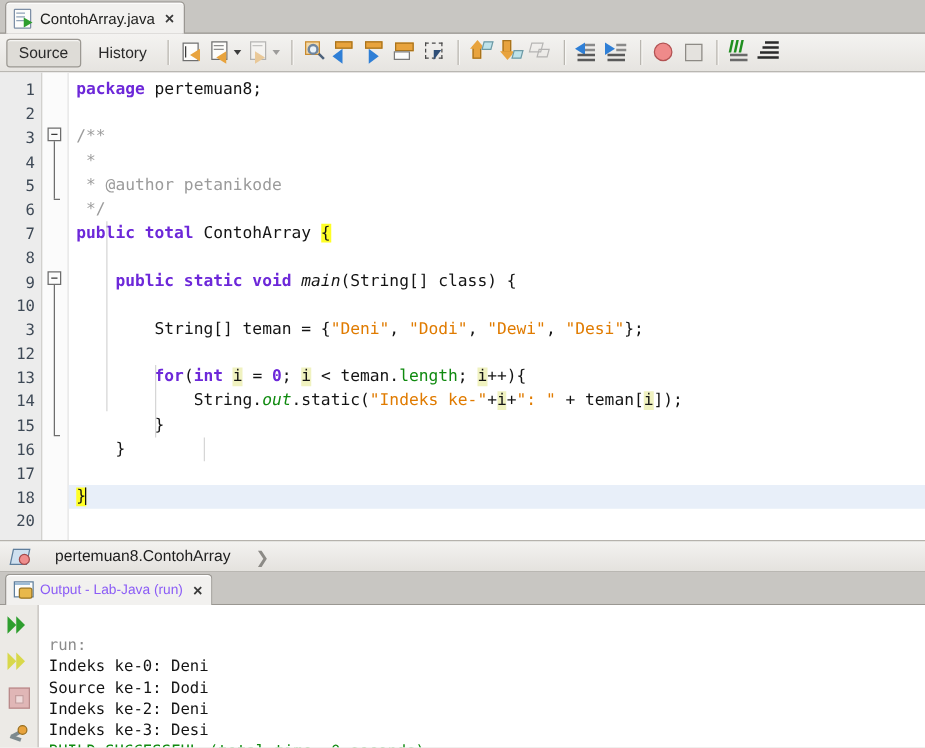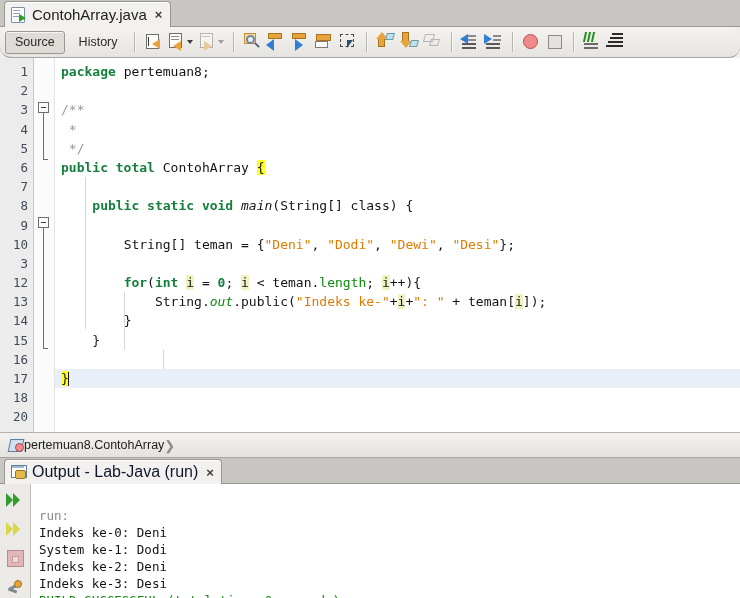--- a/index.html
+++ b/index.html
@@ -20,21 +20,21 @@
   }
   .doctab{
     height:25px;margin-left:4px;padding:0 8px 0 6px;
     background:#f2f1ef;
     border:1px solid #9a9792;border-bottom:none;
     border-radius:4px 4px 0 0;
     display:flex;align-items:center;gap:6px;
     box-shadow:inset 0 1px 0 #ffffff;
     position:relative;top:1px;
   }
-  .doctab .label{font-size:15px;color:#20201f;white-space:nowrap;}
+  .doctab .label{font-size:12px;color:#20201f;white-space:nowrap;}
   .tabclose{
     font-size:13px;line-height:1;color:#3a3a3a;font-weight:bold;
     cursor:default;margin-left:2px;font-family:"Liberation Sans",sans-serif;
   }
   
   .ic-java{width:15px;height:15px;position:relative;flex:none;}
   .ic-java .pg{
     position:absolute;left:0;top:0;width:12px;height:14px;
     background:#fdfdfb;border:1px solid #7d8fa6;border-radius:1px;
   }
@@ -44,21 +44,20 @@
     border-left:7px solid #2e9e2e;
     border-top:4px solid transparent;border-bottom:4px solid transparent;
   }
 
   
   .etoolbar{
     height:30px;background:#eceae6;
     border-bottom:1px solid #a9a6a1;
     display:flex;align-items:center;
     background-image:linear-gradient(#f4f3f1,#e6e4e0);
-    border-radius:11px;
   }
   .srcbtn{
     margin-left:5px;height:21px;padding:0 9px;display:flex;align-items:center;
     font-size:12.5px;color:#2b2b2b;
     background:#dedcd7;border:1px solid #9b9892;border-radius:3px;
     box-shadow:inset 0 1px 0 #f6f5f3;
   }
   .histbtn{
     margin-left:4px;height:21px;padding:0 9px;display:flex;align-items:center;
     font-size:12.5px;color:#2b2b2b;border:1px solid transparent;
@@ -109,40 +108,40 @@
   .code{
     flex:1;position:relative;padding-top:4px;
     font-family:"DejaVu Sans Mono","Liberation Mono",monospace;
     font-size:13px;
   }
   .cl{height:19.2px;line-height:19.2px;white-space:pre;padding-left:6px;}
   .cl.cur{background:#e8eff9;}
   .ind{position:absolute;width:1px;background:#d6d6d6;}
 
   
-  .kw{color:#15803d;font-weight:bold;}
+  .kw{color:#6d28d9;font-weight:bold;}
   .cmt{color:#9b9b9b;}
   .str{color:#e07b00;}
   .fld{color:#0f8a0f;}
   .itl{color:#0f8a0f;font-style:italic;}
   .itb{color:#141414;font-style:italic;}
   .hl{background:#ffff26;}
   .vhl{background:#f0f2c0;}
   .op{color:#141414;}
   .caretbar{
     display:inline-block;width:1px;height:14px;background:#111;
     vertical-align:-3px;margin-left:-1px;
   }
 
   
   .crumb{
     height:24px;flex:none;background:#eceae6;
     background-image:linear-gradient(#f3f2f0,#e4e2de);
     border-bottom:1px solid #a9a6a1;
-    display:flex;align-items:center;gap:0;padding-left:9px;text-align:right;
+    display:flex;align-items:center;gap:20px;padding-left:9px;text-align:right;
   }
   .crumb .txt{font-size:12.5px;color:#1d1d1d;}
   .chev{color:#8c8a86;font-size:13px;}
   .ic-class{width:15px;height:14px;position:relative;flex:none;}
   .ic-class .b{
     position:absolute;left:0;top:1px;width:12px;height:11px;
     background:#cfe0ef;border:1px solid #5f7e9b;
     transform:skewX(-12deg);
   }
   .ic-class .d{
@@ -155,21 +154,21 @@
   .outtabrow{
     height:25px;flex:none;display:flex;align-items:flex-end;
     background:#c8c6c2;
   }
   .outtab{
     height:24px;margin-left:4px;padding:0 7px 0 6px;
     background:#f2f1ef;border:1px solid #9a9792;border-bottom:none;
     border-radius:4px 4px 0 0;display:flex;align-items:center;gap:6px;
     box-shadow:inset 0 1px 0 #ffffff;position:relative;top:1px;
   }
-  .outtab .label{font-size:16px;color:#0f172a;white-space:nowrap;}
+  .outtab .label{font-size:11px;color:#8b5cf6;white-space:nowrap;}
   .ic-output{width:15px;height:14px;position:relative;flex:none;}
   .ic-output .w{
     position:absolute;left:0;top:0;width:14px;height:11px;
     background:#fdfdfb;border:1px solid #5f7e9b;
   }
   .ic-output .tb{position:absolute;left:1px;top:1px;width:12px;height:2px;background:#9dbbd6;}
   .ic-output .cyl{
     position:absolute;left:4px;bottom:0;width:9px;height:7px;border-radius:2px;
     background:#e8b84b;border:1px solid #9a7420;
   }
@@ -385,29 +384,30 @@
     <div class="code">
 
       <div class="ind" style="left:30px;top:119px;height:152px;"></div>
       <div class="ind" style="left:69px;top:234px;height:58px;"></div>
       <div class="ind" style="left:108px;top:292px;height:19px;"></div>
 
       <div class="cl"><span class="kw">package</span> <span class="op">pertemuan8;</span></div>
       <div class="cl"> </div>
       <div class="cl"><span class="cmt">/**</span></div>
       <div class="cl"><span class="cmt"> *</span></div>
+      <div class="cl"><span class="cmt"> * @author petanikode</span></div>
       <div class="cl"><span class="cmt"> */</span></div>
       <div class="cl"><span class="kw">public total</span> <span class="op">ContohArray</span> <span class="hl op">{</span></div>
       <div class="cl"> </div>
       <div class="cl">    <span class="kw">public static void</span> <span class="itb">main</span><span class="op">(String[] class) {</span></div>
       <div class="cl"> </div>
       <div class="cl">        <span class="op">String[] teman = {</span><span class="str">"Deni"</span><span class="op">, </span><span class="str">"Dodi"</span><span class="op">, </span><span class="str">"Dewi"</span><span class="op">, </span><span class="str">"Desi"</span><span class="op">};</span></div>
       <div class="cl"> </div>
       <div class="cl">        <span class="kw">for</span><span class="op">(</span><span class="kw">int</span> <span class="vhl op">i</span> <span class="op">= </span><span class="kw">0</span><span class="op">; </span><span class="vhl op">i</span> <span class="op">&lt; teman.</span><span class="fld">length</span><span class="op">; </span><span class="vhl op">i</span><span class="op">++){</span></div>
-      <div class="cl">            <span class="op">String.</span><span class="itl">out</span><span class="op">.public(</span><span class="str">"Indeks ke-"</span><span class="op">+</span><span class="vhl op">i</span><span class="op">+</span><span class="str">": "</span><span class="op"> + teman[</span><span class="vhl op">i</span><span class="op">]);</span></div>
+      <div class="cl">            <span class="op">String.</span><span class="itl">out</span><span class="op">.static(</span><span class="str">"Indeks ke-"</span><span class="op">+</span><span class="vhl op">i</span><span class="op">+</span><span class="str">": "</span><span class="op"> + teman[</span><span class="vhl op">i</span><span class="op">]);</span></div>
       <div class="cl">        <span class="op">}</span></div>
       <div class="cl">    <span class="op">}</span></div>
       <div class="cl"> </div>
       <div class="cl cur"><span class="hl op">}</span><span class="caretbar"></span></div>
       <div class="cl"> </div>
     </div>
   </div>
 
   <div class="crumb">
     <span class="ic-class">
@@ -457,20 +457,20 @@
             <span class="g1"></span>
               <span class="g2"></span>
               <span class="bead"></span>
           </span>
         </div>
       </div>
 
       <div class="outtext">
 <span class="run">run:</span>
 <span>Indeks ke-0: Deni</span>
-<span>System ke-1: Dodi</span>
+<span>Source ke-1: Dodi</span>
 <span>Indeks ke-2: Deni</span>
 <span>Indeks ke-3: Desi</span>
 <span class="ok">BUILD SUCCESSFUL (total time: 0 seconds)</span>
       </div>
     </div>
   </div>
 </div>
 
 </body></html>

